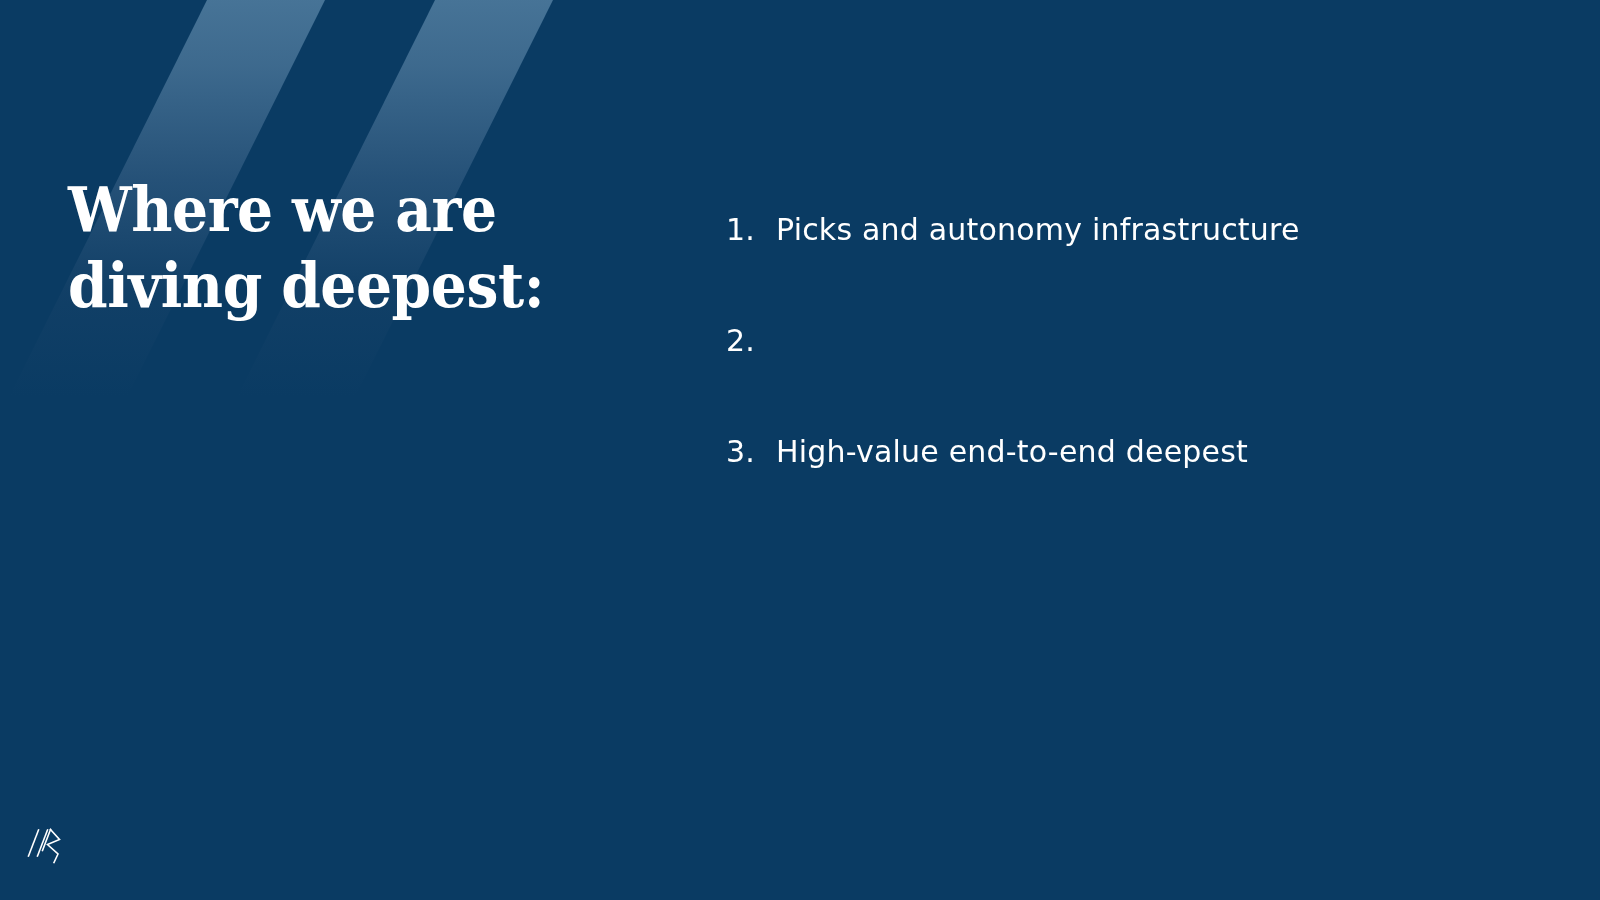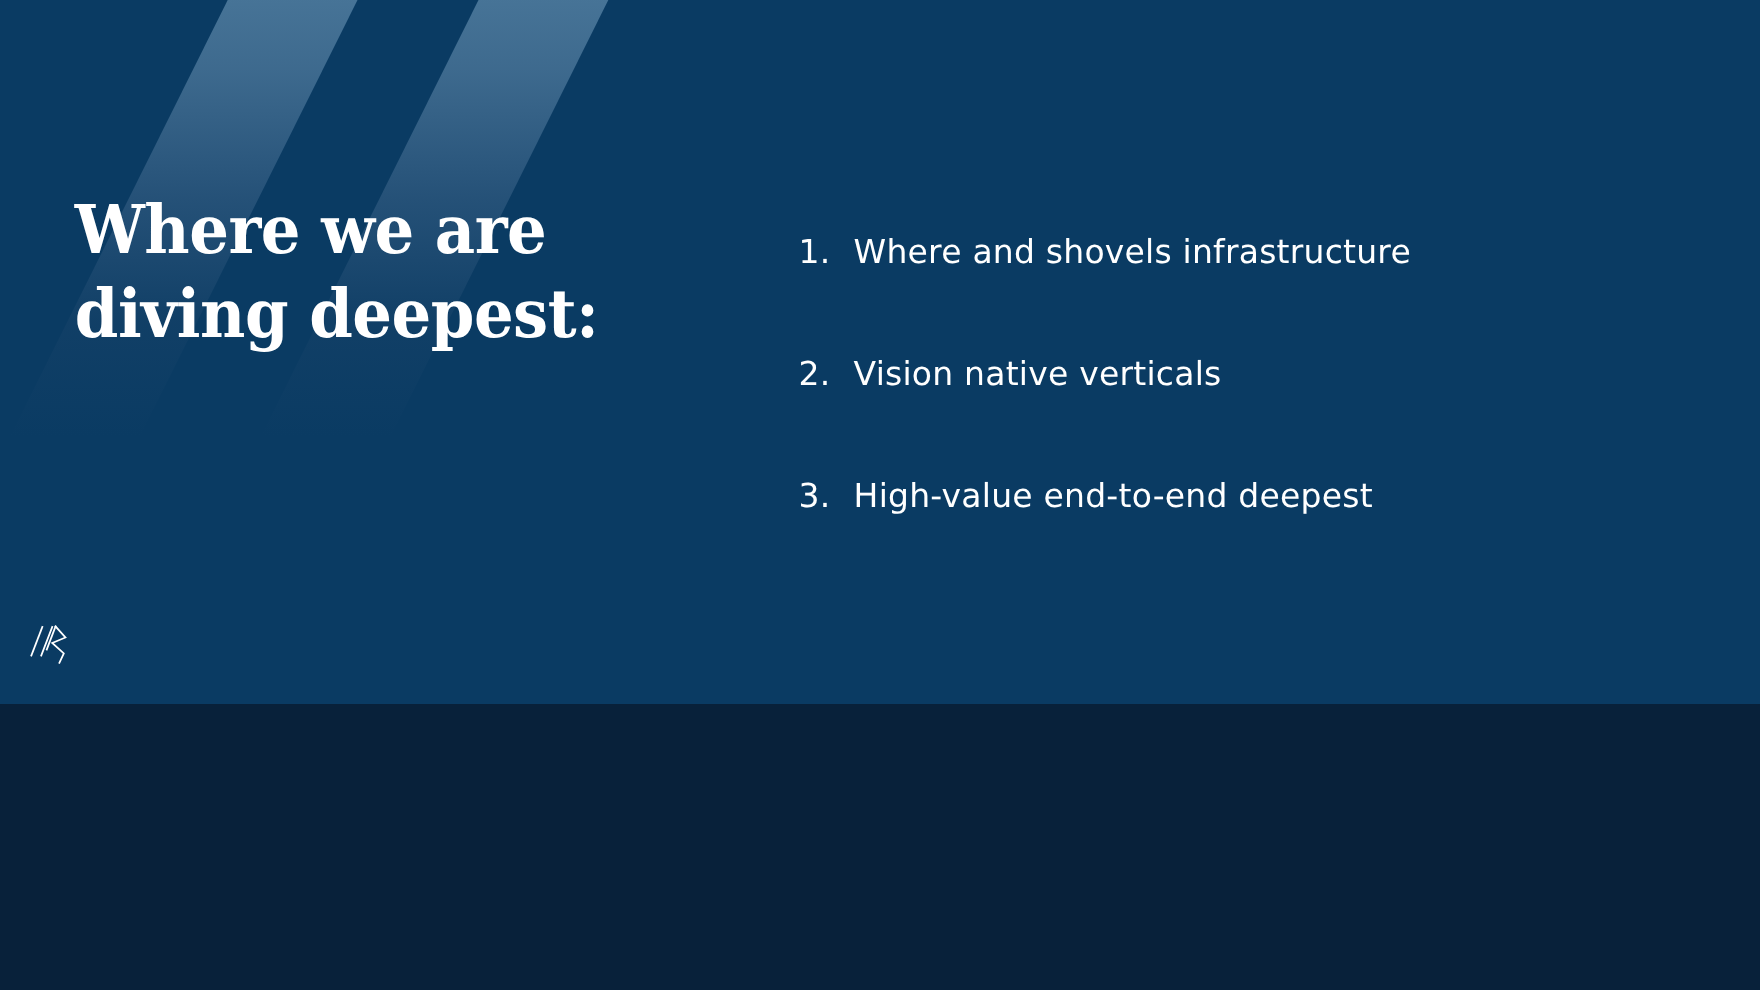--- a/index.html
+++ b/index.html
@@ -4,21 +4,21 @@
 <title>Slide</title>
 <style>
   html, body {
     margin: 0;
     padding: 0;
     background: #08213a;
   }
   .slide {
     position: relative;
     width: 1600px;
-    height: 640px;
+    height: 900px;
     overflow: hidden;
     background: #0a3b63;
     font-family: "Liberation Sans", sans-serif;
     -webkit-font-smoothing: antialiased;
   }
 
   
   .stripes {
     position: absolute;
     left: 0;
@@ -113,25 +113,24 @@
     <div class="stripe stripe-2">
       <div class="stripe-fade"></div>
     </div>
   </div>
 
   <h1 class="title">Where we are diving deepest:</h1>
 
   <ol class="list">
     <li class="list-item">
       <span class="list-num">1.</span>
-      <span class="list-text">Where and shovels infrastructure</span>
+      <span class="list-text">Picks and autonomy infrastructure</span>
     </li>
     <li class="list-item">
       <span class="list-num">2.</span>
-      <span class="list-text">Vision native verticals</span>
     </li>
     <li class="list-item">
       <span class="list-num">3.</span>
       <span class="list-text">High-value end-to-end deepest</span>
     </li>
   </ol>
 
   <div class="logo">
     <svg width="38" height="46" viewBox="0 0 38 46" fill="none">
       <path d="M12.5 8 L2.5 34" stroke="#ffffff" stroke-width="1.6" stroke-linecap="square"></path>

